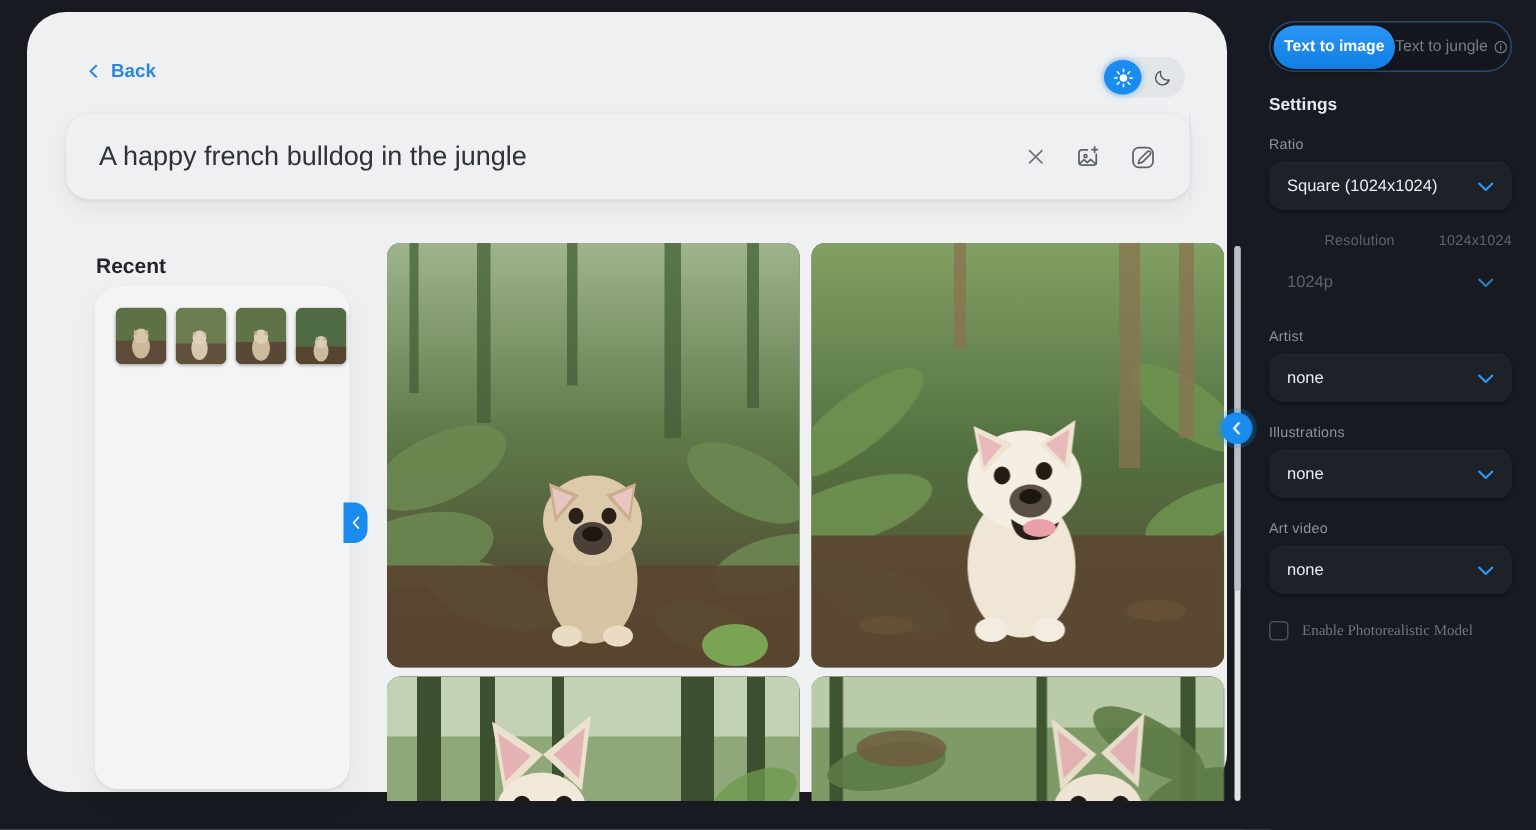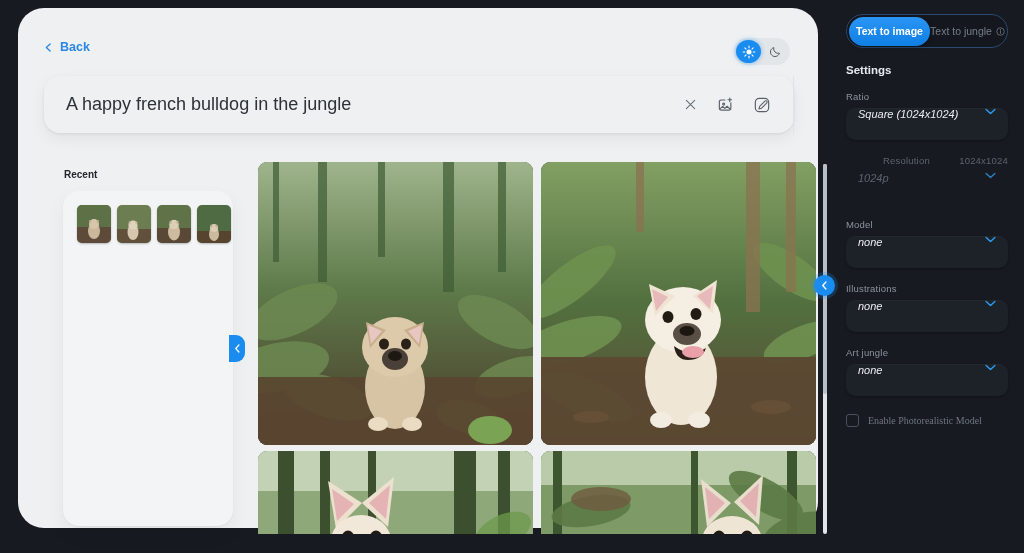--- a/index.html
+++ b/index.html
@@ -17,21 +17,21 @@
     position: absolute; left: 18px; top: 8px;
     width: 800px; height: 520px;
     background: #eef0f2;
     border-radius: 26px;
     overflow: visible;
   }
 
   
   .topbar { position: absolute; left: 0; top: 0; width: 800px; height: 62px; }
   .back-btn {
-    position: absolute; left: 26px; top: 32px;
+    position: absolute; left: 40px; top: 32px;
     display: flex; align-items: center; gap: 7px;
     color: #2b87e3; font-size: 12.5px; font-weight: 700;
     cursor: pointer; background: none; border: none;
     font-family: "Liberation Sans", sans-serif;
   }
   .back-chev { width: 9px; height: 9px; display:block; }
   .back-chev svg { display:block; }
 
   .theme-toggle {
     position: absolute; right: 28px; top: 30px;
@@ -75,21 +75,21 @@
     color: #0b7fe8; font-size: 13.5px; font-weight: 700;
     cursor: pointer; background: transparent; border: none;
     border-radius: 0 16px 16px 0;
     font-family: "Liberation Sans", sans-serif;
   }
   .visualise-btn svg { display: block; }
 
   
   .recent-title {
     position: absolute; left: 46px; top: 161px;
-    font-size: 10px; font-weight: 700; color: #22262b;
+    font-size: 14px; font-weight: 700; color: #22262b;
   }
   .recent-panel {
     position: absolute; left: 45px; top: 183px;
     width: 170px; height: 335px;
     background: #f2f4f5;
     border-radius: 16px;
     box-shadow: 0 1px 2px rgba(0,0,0,.05), 0 8px 20px rgba(0,0,0,.05);
     padding: 14px 0 0 14px;
   }
   .recent-thumbs { display: flex; gap: 6px; }
@@ -177,24 +177,23 @@
   .field-label {
     margin-top: 15px; font-size: 9.5px; color: #8d939c; letter-spacing: .2px;
   }
   .field-label.row { display: flex; justify-content: space-between; align-items: baseline; margin-left: 37px; }
   .field-label.dim { color: #5d636c; }
   .field-val-right { font-size: 9.5px; color: #5d636c; }
 
   .select {
     margin-top: 6px; width: 162px; height: 32px;
     background: #1d2128; border-radius: 9px;
-    display: flex; justify-content: space-between;
+    display: flex; align-items: center; justify-content: space-between;
     padding: 0 12px; cursor: pointer;
     box-shadow: inset 0 1px 0 rgba(255,255,255,.03), 0 1px 2px rgba(0,0,0,.35);
-    font-style: italic;
   }
   .select.disabled { background: transparent; box-shadow: none; cursor: default; }
   .select-val { font-size: 11px; color: #eaedf1; }
   .select.disabled .select-val { color: #5d636c; }
   .select svg { display: block; }
 
   .checkrow {
     margin-top: 18px; display: flex; align-items: center; gap: 9px; cursor: pointer; font-family: Liberation Serif, serif;
   }
   .checkbox {
@@ -527,41 +526,41 @@
     </div>
     <div class="select disabled">
       <span class="select-val">1024p</span>
       <span>
         <svg width="11" height="7" viewBox="0 0 12 8">
             <path d="M1 1.6 6 6.4l5-4.8" stroke="#2e7fc0" stroke-width="1.6" fill="none" stroke-linecap="round" stroke-linejoin="round"></path>
           </svg>
       </span>
     </div>
 
-    <div class="field-label">Model</div>
+    <div class="field-label">Artist</div>
     <div class="select">
       <span class="select-val">none</span>
       <span>
         <svg width="11" height="7" viewBox="0 0 12 8">
             <path d="M1 1.6 6 6.4l5-4.8" stroke="#2e9af5" stroke-width="1.6" fill="none" stroke-linecap="round" stroke-linejoin="round"></path>
           </svg>
       </span>
     </div>
 
     <div class="field-label">Illustrations</div>
     <div class="select">
       <span class="select-val">none</span>
       <span>
         <svg width="11" height="7" viewBox="0 0 12 8">
             <path d="M1 1.6 6 6.4l5-4.8" stroke="#2e9af5" stroke-width="1.6" fill="none" stroke-linecap="round" stroke-linejoin="round"></path>
           </svg>
       </span>
     </div>
 
-    <div class="field-label">Art jungle</div>
+    <div class="field-label">Art video</div>
     <div class="select">
       <span class="select-val">none</span>
       <span>
         <svg width="11" height="7" viewBox="0 0 12 8">
             <path d="M1 1.6 6 6.4l5-4.8" stroke="#2e9af5" stroke-width="1.6" fill="none" stroke-linecap="round" stroke-linejoin="round"></path>
           </svg>
       </span>
     </div>
 
     <div class="checkrow">

